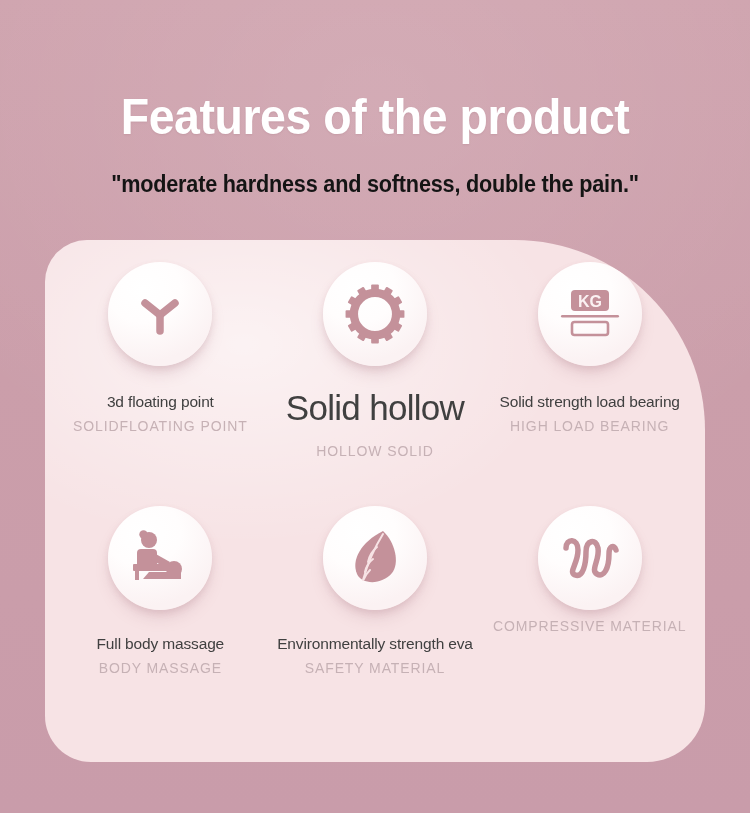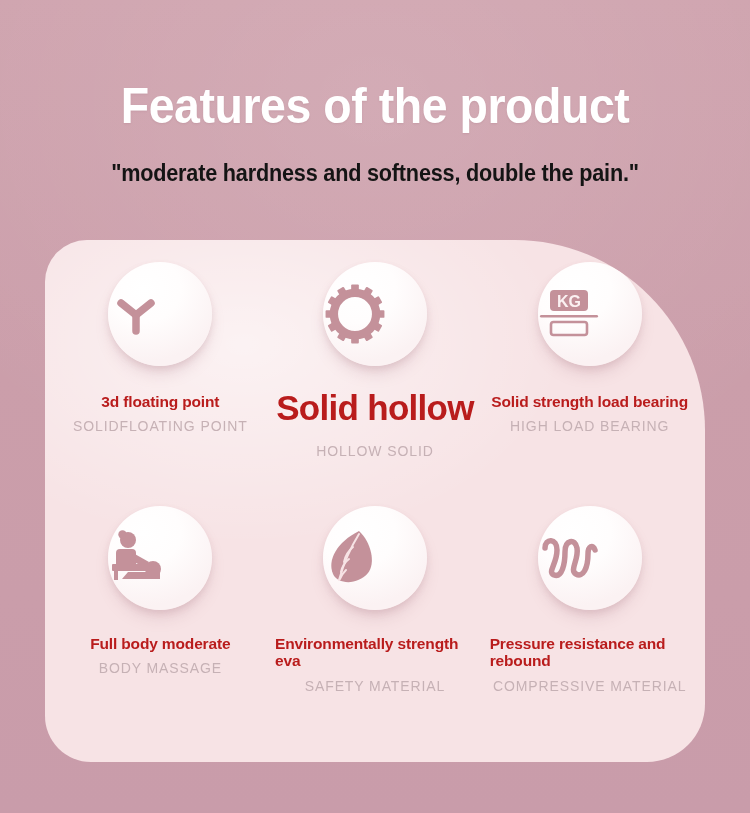--- a/index.html
+++ b/index.html
@@ -23,21 +23,21 @@
     background:
       radial-gradient(115% 85% at 50% 12%, rgba(255,255,255,0.10) 0%, rgba(255,255,255,0.00) 62%),
       linear-gradient(180deg, #cfa3ae 0%, #cb9eaa 46%, #c99caa 100%);
     pointer-events: none;
   }
 
   
   .header {
     position: absolute;
     left: 0;
-    top: 3px;
+    top: 14px;
     width: 750px;
     text-align: center;
   }
   .page-title {
     margin: 0;
     padding-top: 78px;
     font-size: 50px;
     line-height: 1.0;
     font-weight: 700;
     color: #ffffff;
@@ -106,32 +106,32 @@
     width: 104px;
     height: 104px;
     border-radius: 50%;
     background:
       radial-gradient(78% 70% at 34% 26%, #ffffff 0%, #fffdfd 46%, #fbf2f3 100%);
     box-shadow:
       0 10px 16px -4px rgba(176,126,139,0.30),
       0 3px 6px rgba(176,126,139,0.16);
     display: flex;
     align-items: center;
-    justify-content: flex-start;
+    justify-content: center;
     position: relative;
     flex: none;
   }
   .badge svg { display: block; }
 
   .label {
     margin-top: 27px;
     font-size: 15.5px;
-    font-weight: 700;
-    color: #b91c1c;
-    text-align: left;
+    font-weight: 400;
+    color: #404040;
+    text-align: right;
     line-height: 1.12;
     letter-spacing: -0.15px;
     max-width: 200px;
   }
   .label.big {
     font-size: 35px;
     margin-top: 22px;
     letter-spacing: -0.7px;
   }
   .sublabel {
@@ -239,21 +239,21 @@
 
               <rect x="4" y="35" width="40" height="7" rx="1"></rect>
 
               <path d="M20 43 L52 43 L52 50 L14 50 z"></path>
 
               <rect x="6" y="42" width="4" height="9"></rect>
             </g>
           </svg>
         </span>
       </div>
-      <div class="label">Full body moderate</div>
+      <div class="label">Full body massage</div>
       <div class="sublabel">BODY MASSAGE</div>
     </div>
 
     <div class="feature row2">
       <div class="badge">
         <span>
           <svg width="56" height="60" viewBox="0 0 56 60">
             <path d="M36 3 C14 14 4 32 10 46 C15 57 35 57 45 45 C53 35 48 14 36 3 Z" fill="#c4919a"></path>
             <g stroke="#f7e3e5" stroke-width="2" fill="none" stroke-linecap="round">
               <path d="M36 6 C26 22 20 38 16 52"></path>
@@ -272,18 +272,17 @@
       <div class="badge">
         <span>
           <svg width="62" height="48" viewBox="0 0 62 48">
             <g fill="none" stroke="#c4919a" stroke-width="5.5" stroke-linecap="round" stroke-linejoin="round">
               <path d="M7 14 C7 4 19 4 19 16 C19 30 9 38 16 41 C24 44 27 30 27 18
                        C27 6 37 4 39 14 C41 26 31 36 38 40 C45 44 50 34 50 20 C50 12 55 10 57 16"></path>
             </g>
           </svg>
         </span>
       </div>
-      <div class="label">Pressure resistance and rebound</div>
       <div class="sublabel">COMPRESSIVE MATERIAL</div>
     </div>
 
   </div>
 </div>
 
 </body></html>

